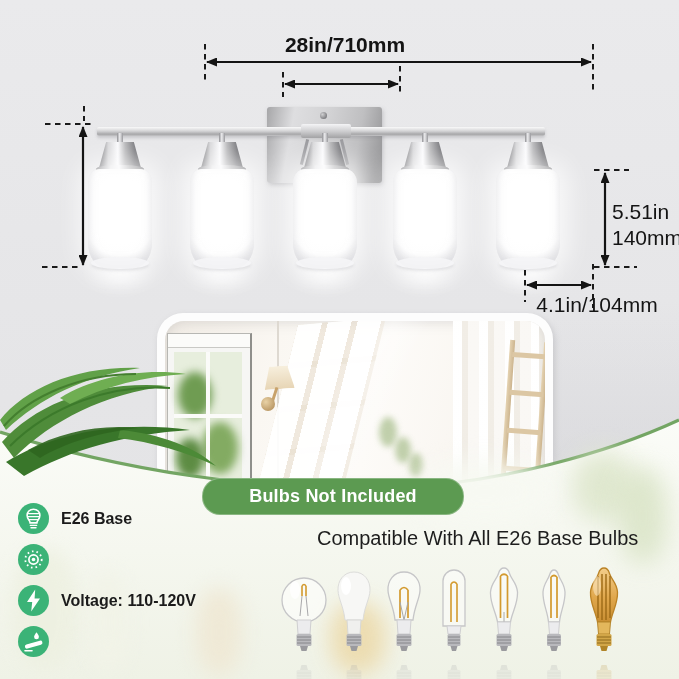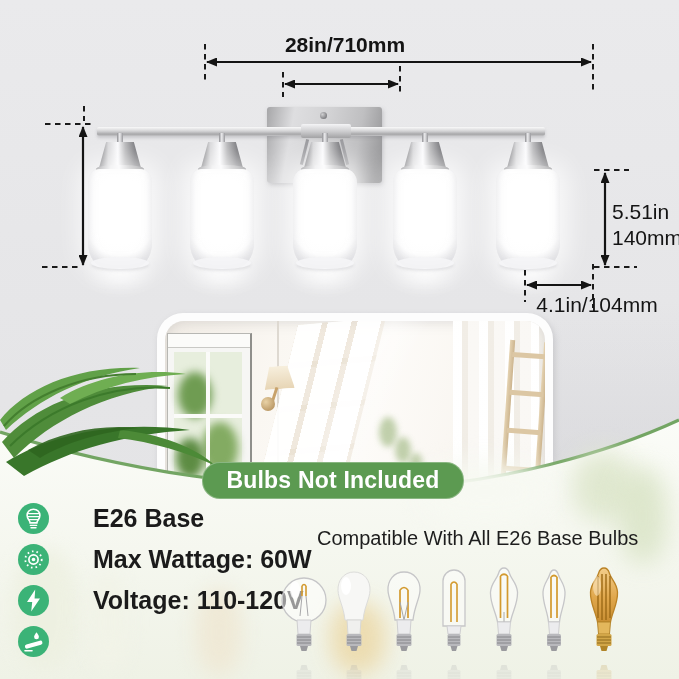--- a/index.html
+++ b/index.html
@@ -74,27 +74,27 @@
   .dim-line{stroke:#141414;stroke-width:2.2;}
   .dim-dash{stroke:#1a1a1a;stroke-width:2;stroke-dasharray:5.5 4.5;fill:none;}
   .dim-label{position:absolute;z-index:8;font-size:21px;color:#141414;white-space:nowrap;}
 
   
   .plant{left:0;top:346px;z-index:6;}
 
   
   .wave{left:0;top:390px;z-index:5;}
   .blob{position:absolute;z-index:5;border-radius:45%;}
-  .badge{left:202px;top:462px;width:260px;height:35px;z-index:7;border-radius:18px;
+  .badge{left:202px;top:478px;width:260px;height:35px;z-index:7;border-radius:18px;
     background:#5c9a51;border:1px solid rgba(255,255,255,.28);
     display:flex;align-items:center;justify-content:center;
-    color:#fff;font-weight:bold;font-size:23px;letter-spacing:.2px;}
+    color:#fff;font-weight:bold;font-size:18px;letter-spacing:.2px;}
   .feature-row{position:absolute;left:18px;z-index:7;display:flex;align-items:center;gap:12px;height:31px;}
   .feature-icon{width:31px;height:31px;flex:0 0 31px;}
-  .feature-label{font-size:25px;font-weight:bold;color:#1b1b1b;line-height:31px;white-space:nowrap;margin-left:32px;}
+  .feature-label{font-size:16px;font-weight:bold;color:#1b1b1b;line-height:31px;white-space:nowrap;}
   .compat-heading{left:317px;top:527px;z-index:7;font-size:20px;font-weight:normal;color:#1d1d1d;white-space:nowrap;}
   .bulbs-row{left:281px;top:562px;width:346px;height:96px;z-index:7;display:flex;justify-content:space-between;}
   .bulbs-row.reflection{top:658px;transform:scaleY(-1);opacity:.22;
     -webkit-mask-image:linear-gradient(to top,#000 0%,transparent 55%);
     mask-image:linear-gradient(to top,#000 0%,transparent 55%);}
   .bulb{width:46px;height:96px;}
 </style>
 </head>
 <body>
 
@@ -253,21 +253,20 @@
     </svg>
     <span class="feature-label">E26 Base</span>
   </div>
   <div class="feature-row" style="top:544px;">
     <svg class="feature-icon" viewBox="0 0 31 31">
       <circle cx="15.5" cy="15.5" r="15.5" fill="#3bb377"></circle>
       <circle cx="15.5" cy="15.5" r="4.6" fill="none" stroke="#fff" stroke-width="1.7"></circle>
       <circle cx="15.5" cy="15.5" r="1.8" fill="#fff"></circle>
       <circle cx="15.5" cy="15.5" r="8.2" fill="none" stroke="#fff" stroke-width="1.8" stroke-dasharray="1.6 3"></circle>
     </svg>
-    <span class="feature-label">Max Wattage: 60W</span>
   </div>
   <div class="feature-row" style="top:585px;">
     <svg class="feature-icon" viewBox="0 0 31 31">
       <circle cx="15.5" cy="15.5" r="15.5" fill="#3bb377"></circle>
       <path d="M17.2,4.5 L9,17 h5.2 L13.2,26.5 L22,13.5 h-5.4 Z" fill="#fff"></path>
     </svg>
     <span class="feature-label">Voltage: 110-120V</span>
   </div>
   <div class="feature-row" style="top:626px;">
     <svg class="feature-icon" viewBox="0 0 31 31">

